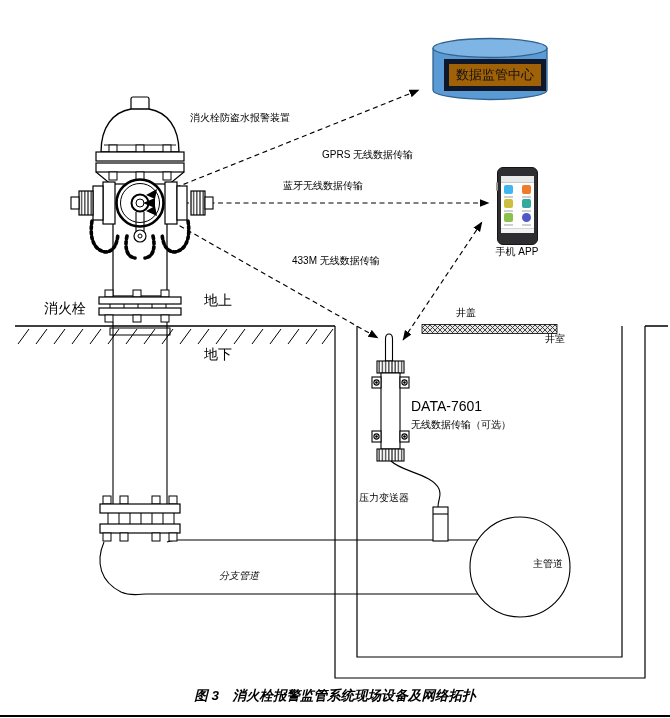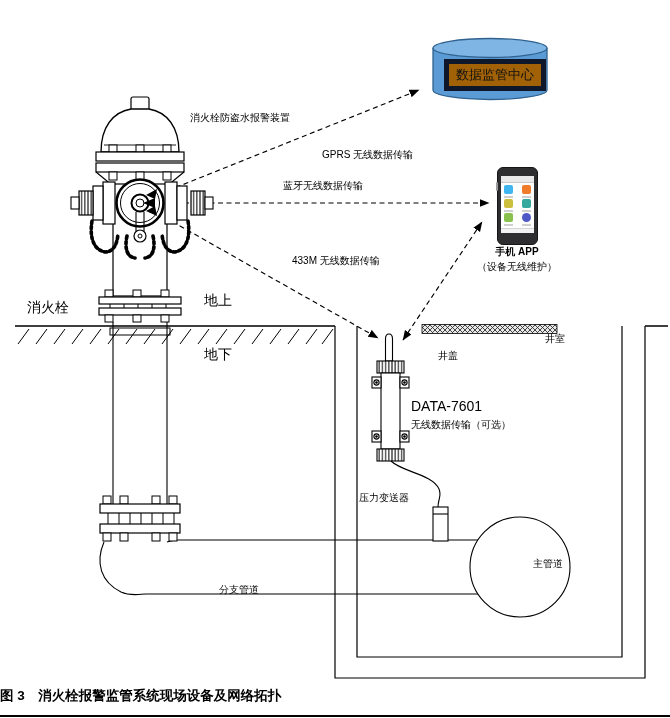--- a/index.html
+++ b/index.html
@@ -19,22 +19,22 @@
   .phone .sidebtn{position:absolute;left:-2px;top:14px;width:2px;height:9px;background:#9a9a9a;border-radius:1px;}
   .phone .screen{position:absolute;left:3px;top:8px;width:33px;height:57px;background:#ffffff;overflow:hidden;}
   .phone .statusbar{position:absolute;left:0;top:0;width:100%;height:6px;background:#e9e9e9;border-bottom:1px solid #c9c9c9;}
   .phone .homebar{position:absolute;left:0;bottom:0;width:100%;height:4px;background:#f2f2f2;border-top:1px solid #d5d5d5;}
   .appgrid{position:absolute;left:3px;top:9px;width:27px;display:grid;
            grid-template-columns:9px 9px;gap:5px 9px;}
   .app{width:9px;height:9px;border-radius:2px;position:relative;}
   .app:after{content:"";position:absolute;left:0;top:11px;width:9px;height:1.5px;background:#cfcfcf;}
   .app1{background:#3fb6f0;} .app2{background:#f07b2a;} .app3{background:#cdbf3e;}
   .app4{background:#35a99e;} .app5{background:#8bc14e;} .app6{background:#5058c8;border-radius:50%;}
-  .caption{position:absolute;left:0;top:687px;width:670px;text-align:left;
-           font-size:13.5px;font-weight:bold;color:#000;}
+  .caption{position:absolute;left:0;top:687px;width:670px;text-align:center;
+           font-size:13.5px;font-weight:bold;color:#000;font-style:italic;}
   .page-edge{position:absolute;left:0;top:715px;width:670px;height:2px;background:#000;}
 </style>
 </head>
 <body>
 
 <div id="stage">
 
 <svg id="lineart" width="670" height="718" viewBox="0 0 670 718">
   <defs>
     <marker id="arw" markerWidth="12" markerHeight="10" refX="9.5" refY="4" orient="auto-start-reverse" markerUnits="userSpaceOnUse">
@@ -196,33 +196,32 @@
     <div class="homebar"></div>
   </div>
 </div>
 
 <div class="label center" style="left:166px;top:112px;width:148px;">消火栓防盗水报警装置</div>
 
 <div class="label" style="left:322px;top:128px;margin-top:21px;">GPRS 无线数据传输</div>
 <div class="label" style="left:283px;top:180px;">蓝牙无线数据传输</div>
 <div class="label" style="left:292px;top:255px;">433M 无线数据传输</div>
 
-<div class="label center" style="left:467px;top:246px;width:100px;font-weight:bold;">手机 APP</div>
-<div class="label center" style="left:447px;top:261px;width:140px;">（设备无线维护）</div>
-
-<div class="label sz14" style="left:27px;top:300px;font-family:Liberation Serif, serif;">消火栓</div>
+<div class="label center" style="left:467px;top:246px;width:100px;">手机 APP</div>
+
+<div class="label sz14" style="left:44px;top:300px;">消火栓</div>
 <div class="label sz14" style="left:204px;top:292px;">地上</div>
 <div class="label sz14" style="left:204px;top:346px;">地下</div>
 
-<div class="label" style="left:438px;top:307px;margin-top:43px;">井盖</div>
+<div class="label" style="left:456px;top:307px;">井盖</div>
 <div class="label" style="left:545px;top:333px;text-align:center;">井室</div>
 
 <div class="label sz14" style="left:411px;top:398px;">DATA-7601</div>
 <div class="label" style="left:411px;top:419px;">无线数据传输（可选）</div>
 
 <div class="label" style="left:359px;top:492px;">压力变送器</div>
-<div class="label" style="left:219px;top:584px;">分支管道</div>
+<div class="label" style="left:219px;top:570px;font-style:italic;">分支管道</div>
 <div class="label center" style="left:470px;top:558px;width:100px;margin-left:28px;">主管道</div>
 
 <div class="caption">图 3　消火栓报警监管系统现场设备及网络拓扑</div>
 <div class="page-edge"></div>
 
 </div>
 
 </body></html>

